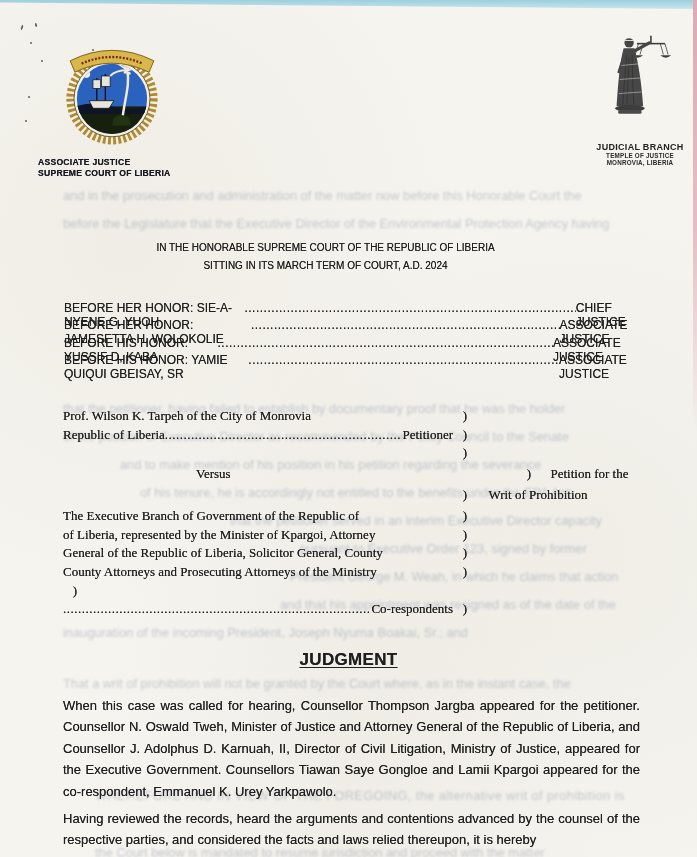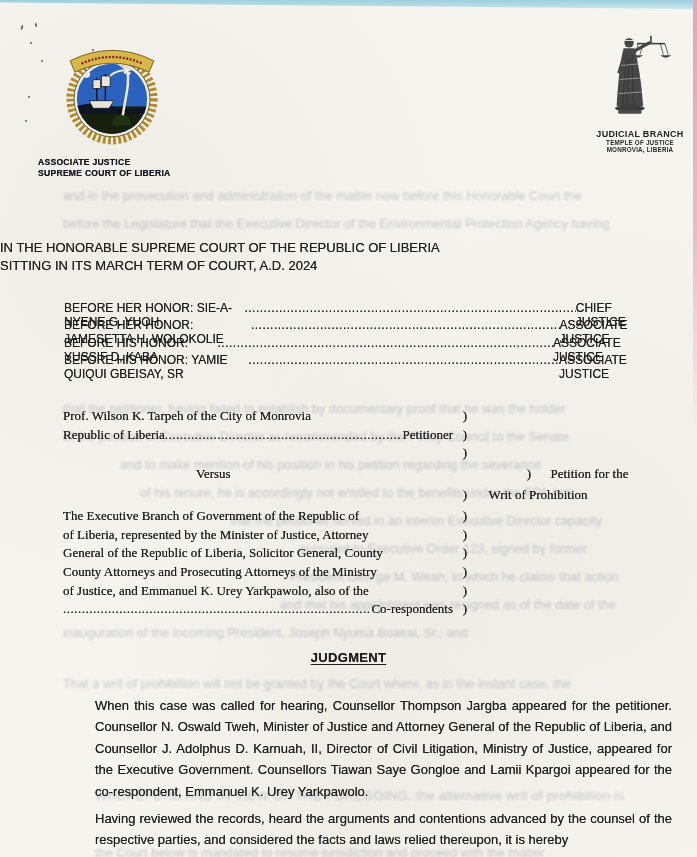--- a/index.html
+++ b/index.html
@@ -27,48 +27,48 @@
          color:#76869f;opacity:.40;filter:blur(1.15px);
          white-space:nowrap;overflow:hidden;}
   .ghost.caps{letter-spacing:.4px;}
 
   
   .seal-left{position:absolute;left:55px;top:34px;width:114px;height:122px;}
   .seal-caption{position:absolute;left:38px;top:157px;font-size:8.6px;font-weight:700;
                 color:#181824;letter-spacing:.25px;line-height:10.5px;}
   .justice-figure{position:absolute;left:586px;top:24px;width:108px;text-align:center;}
   .justice-figure svg{display:block;margin:0 auto;}
-  .jb-line1{font-size:9px;font-weight:700;color:#222;letter-spacing:.3px;margin-top:1px;}
+  .jb-line1{font-size:9px;font-weight:700;color:#222;letter-spacing:.3px;margin-top:14px;}
   .jb-line2,.jb-line3{font-size:6.3px;font-weight:700;color:#2a2a2a;letter-spacing:.2px;}
 
   
-  .court-title{position:absolute;left:0;top:239px;width:651px;text-align:left;
-               font-size:13px;line-height:18px;}
+  .court-title{position:absolute;left:0;top:239px;width:651px;text-align:center;
+               font-size:10px;line-height:18px;}
 
   
   .bench{position:absolute;left:64px;top:301px;width:573px;font-size:12px;}
   .bench-row{display:flex;align-items:baseline;height:17.4px;}
   .leader{flex:1 1 auto;min-width:6px;overflow:hidden;white-space:nowrap;}
   .leader::after{content:"..............................................................................................................................";letter-spacing:.5px;}
 
   
   .caption{position:absolute;left:63px;top:408px;width:577px;font-size:13px;}
   .case-row{display:flex;align-items:baseline;height:18.6px;font-family:Liberation Serif, serif;}
   .case-row.tall{height:21px;}
   .case-left{width:390px;display:flex;align-items:baseline;white-space:nowrap;overflow:hidden;}
   .case-left.center-versus{display:block;padding-left:133px;}
   .case-paren{width:24px;text-align:center;}
   .case-right{width:122px;text-align:center;white-space:nowrap;}
 
   
   .judgment-heading{position:absolute;left:0;top:650px;width:697px;text-align:center;
-                    font-size:13px;font-weight:700;letter-spacing:.3px;
+                    font-size:17px;font-weight:700;letter-spacing:.3px;
                     text-decoration:underline;text-underline-offset:2px;}
   .para{position:absolute;left:63px;width:577px;font-size:13px;line-height:21.4px;
-        text-align:justify;margin-left:32px;}
+        text-align:justify;}
   .para-1{top:682px;}
   .para-2{top:795px;}
 </style>
 </head>
 <body>
 
 <div class="page">
 
   <div class="strip-top"></div>
   <div class="strip-right"></div>
@@ -235,36 +235,35 @@
       <span class="case-left"></span>
       <span class="case-paren">)</span>
       <span class="case-right">Writ of Prohibition</span>
     </div>
     <div class="case-row">
       <span class="case-left">The Executive Branch of Government of the Republic  of</span>
       <span class="case-paren">)</span>
       <span class="case-right"></span>
     </div>
     <div class="case-row">
-      <span class="case-left">of Liberia, represented by the Minister of Justice, Attorney</span>
+      <span class="case-left">of Liberia, represented by the Minister of Kpargoi, Attorney</span>
       <span class="case-paren">)</span>
       <span class="case-right"></span>
     </div>
     <div class="case-row">
       <span class="case-left">General of the Republic of Liberia, Solicitor General, County</span>
       <span class="case-paren">)</span>
       <span class="case-right"></span>
     </div>
     <div class="case-row">
       <span class="case-left">County Attorneys and  Prosecuting Attorneys of the Ministry</span>
       <span class="case-paren">)</span>
       <span class="case-right"></span>
     </div>
     <div class="case-row">
-      <span class="case-left">of Justice, and Emmanuel K. Urey Yarkpawolo, also of the</span>
       <span class="case-paren">)</span>
       <span class="case-right"></span>
     </div>
     <div class="case-row">
       <span class="case-left">
         <span class="leader"></span>
         <span>Co-respondents</span>
       </span>
       <span class="case-paren">)</span>
       <span class="case-right"></span>

